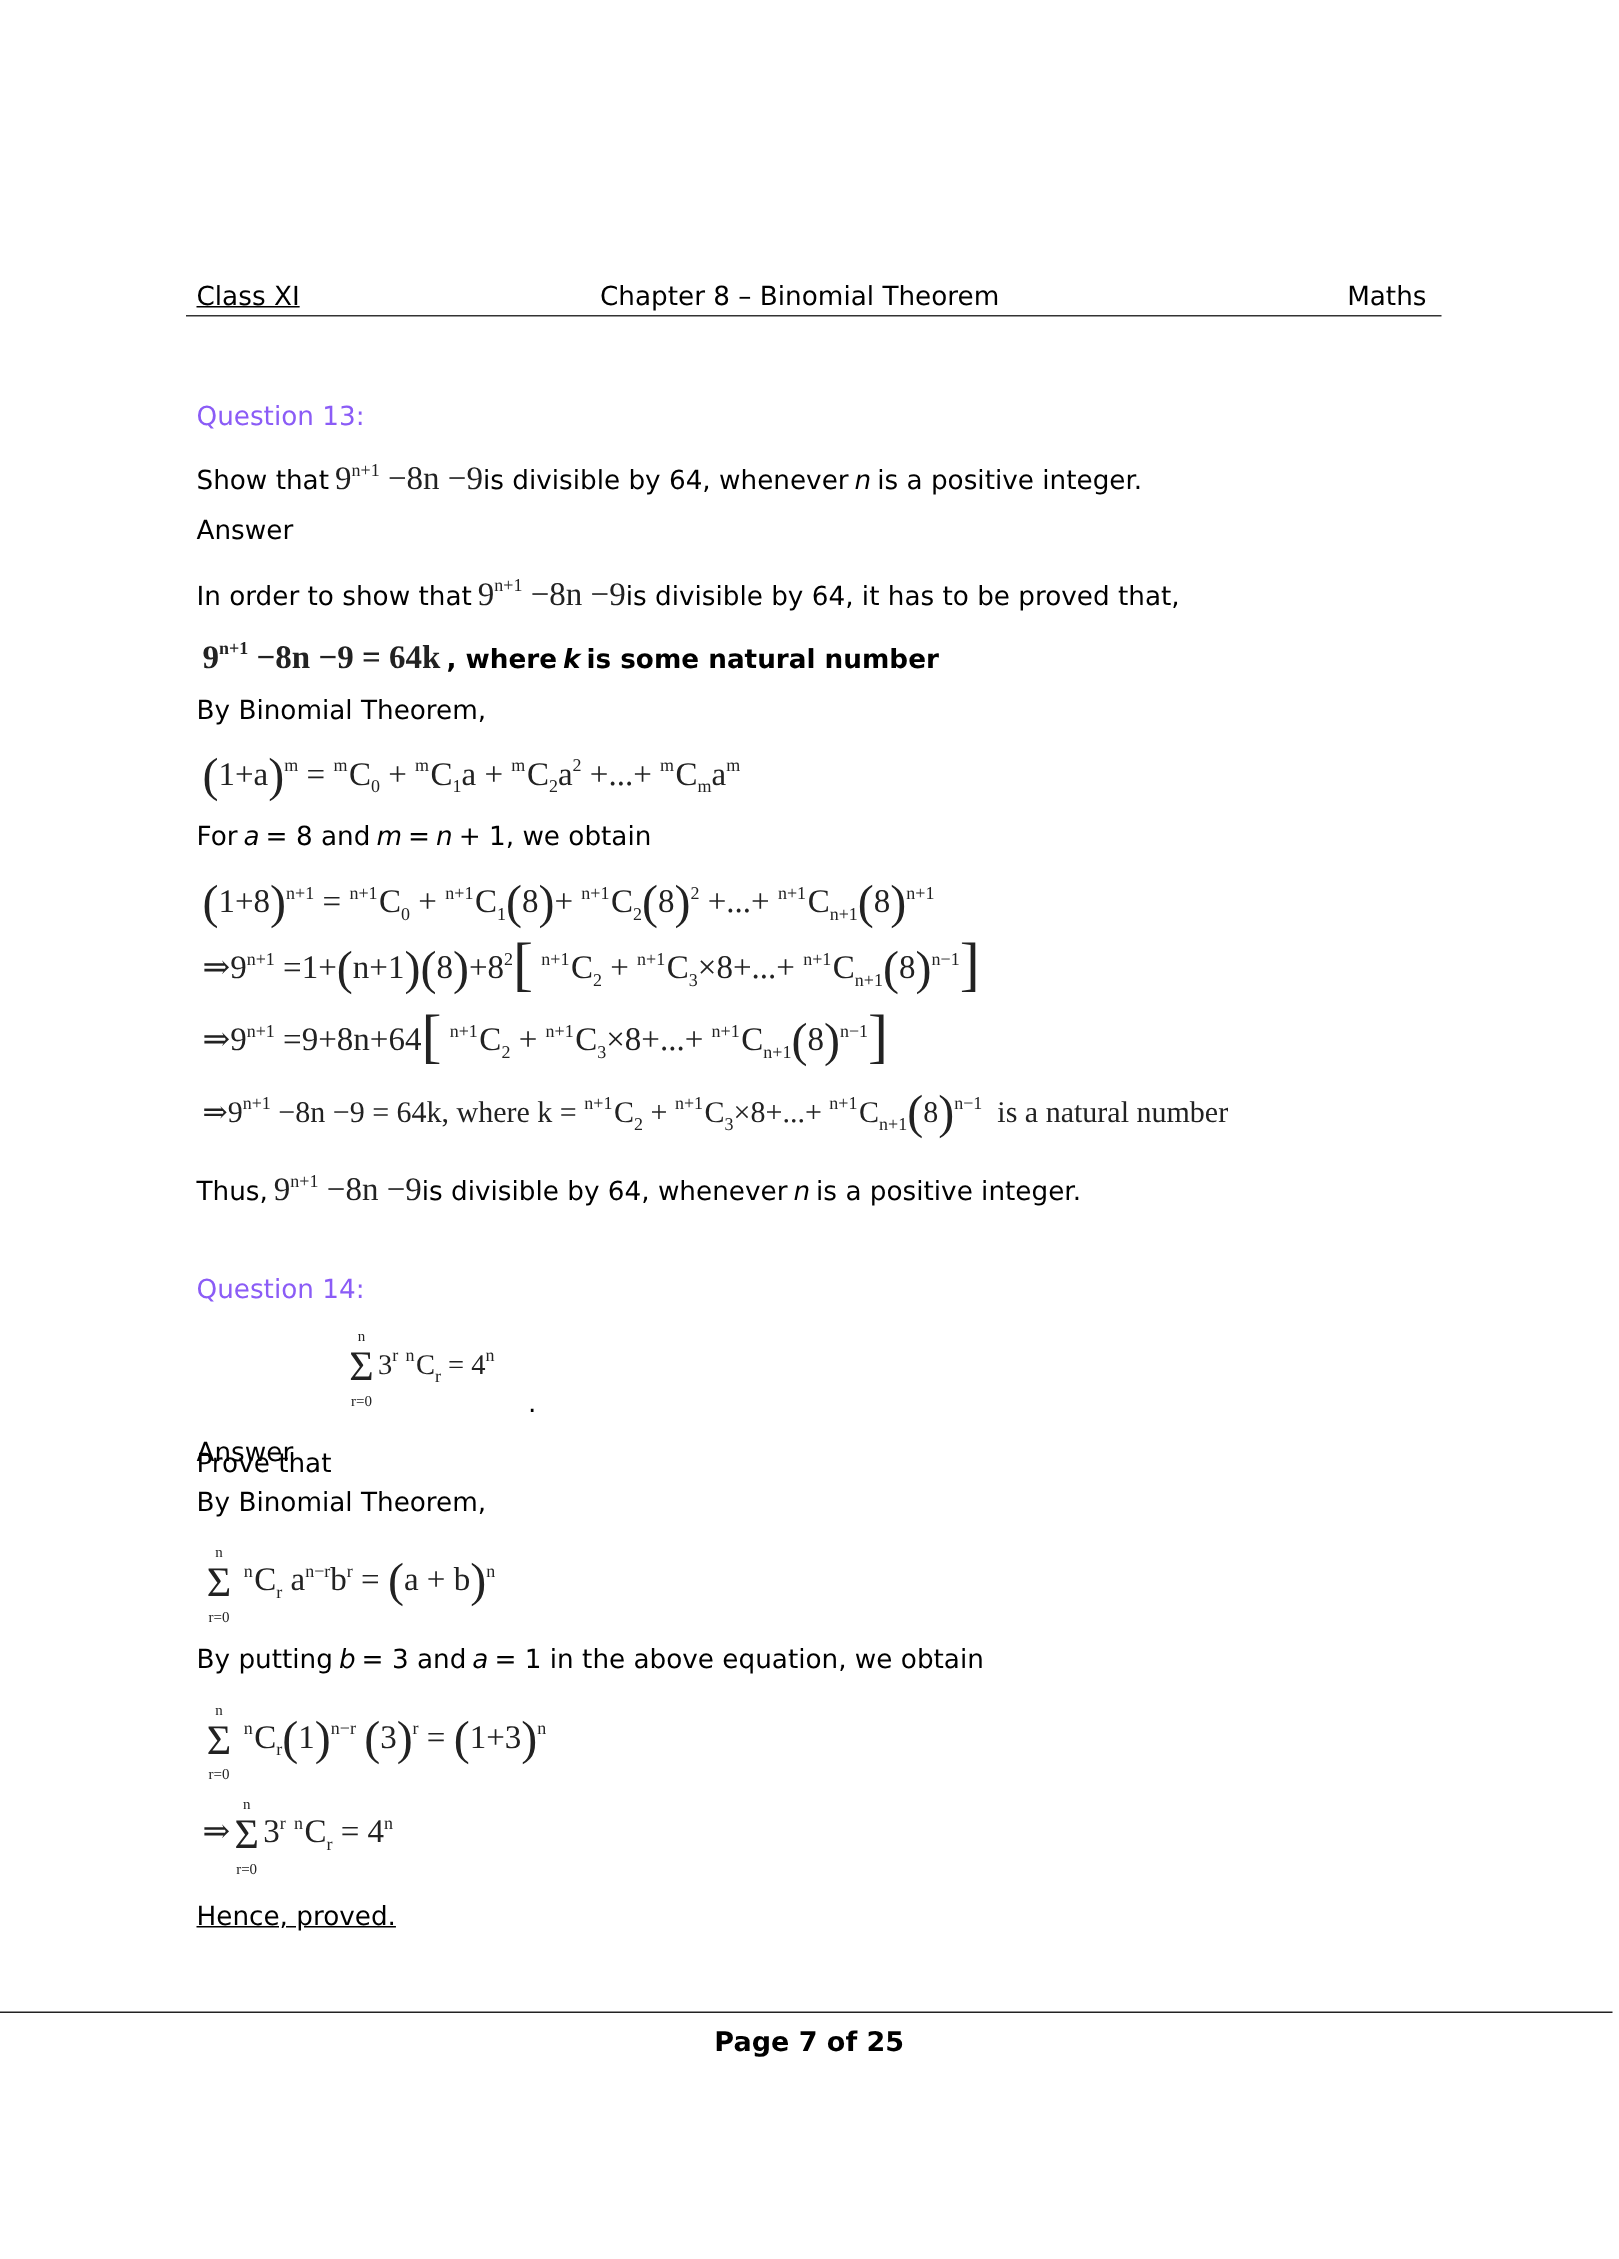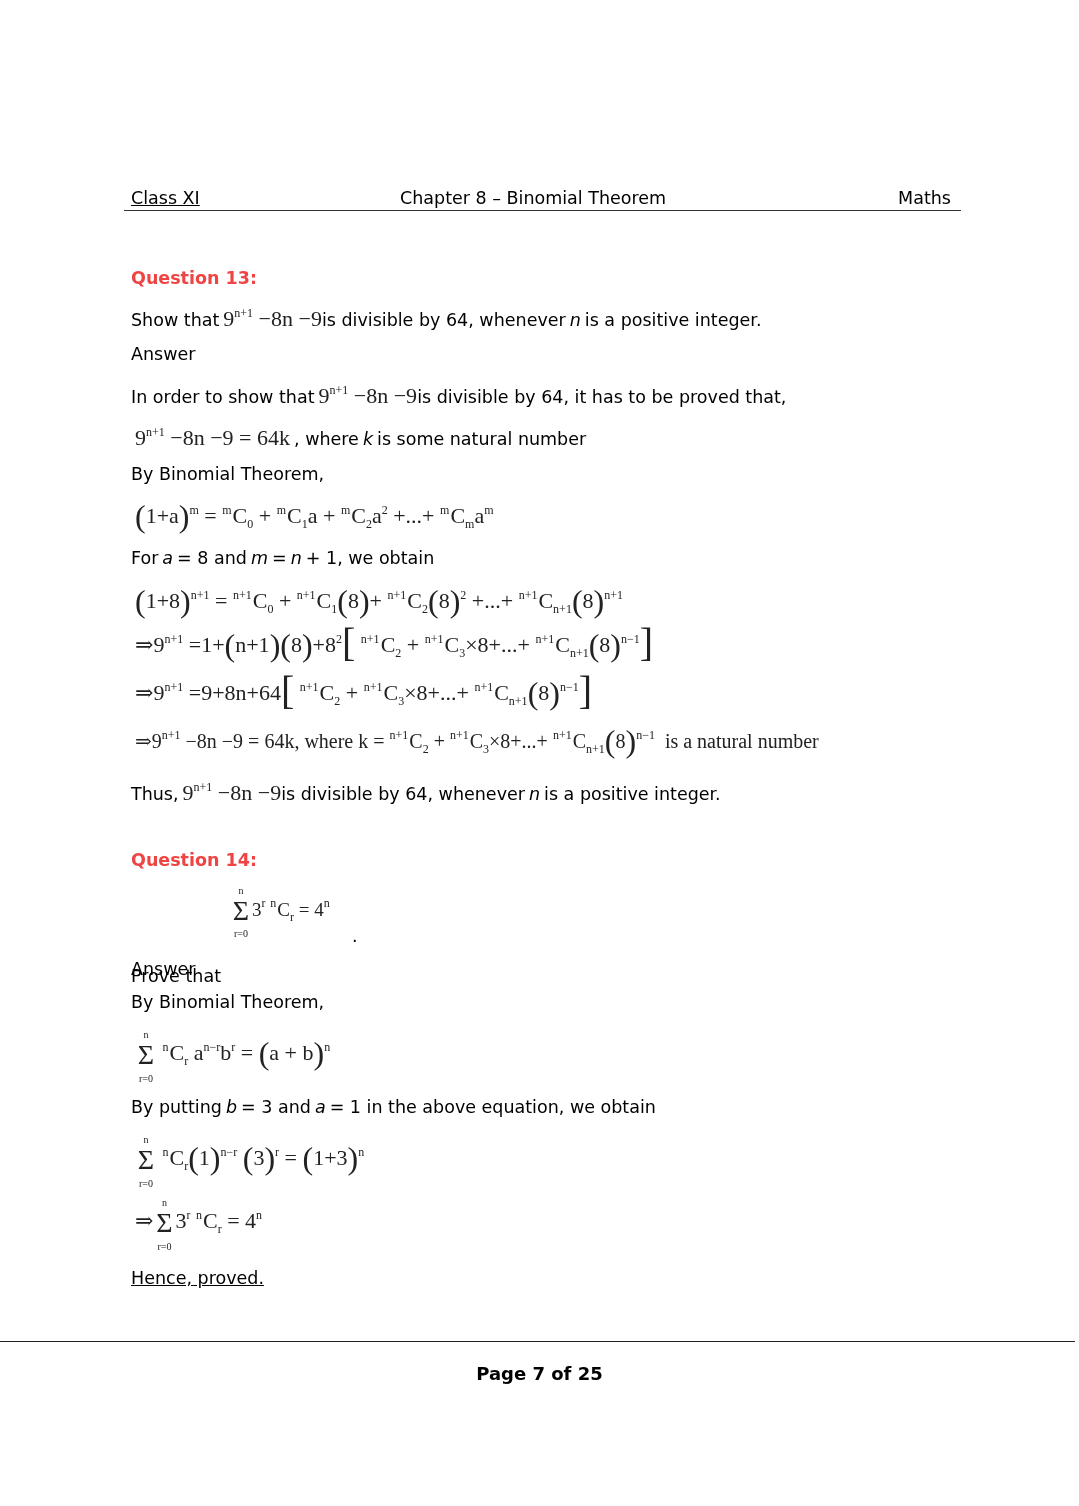--- a/index.html
+++ b/index.html
@@ -6,34 +6,34 @@
   body { width: 1079px; height: 1506px; position: relative; overflow: hidden; color: #000; }
   .abs { position: absolute; white-space: nowrap; }
 
   
   .hdr { position: absolute; left: 124px; top: 186px; width: 837px; height: 24px; border-bottom: 1.5px solid #333; }
   .hdr span { position: absolute; top: 2px; font-size: 17.5px; font-family: "DejaVu Sans", "Liberation Sans", sans-serif; }
   .hdr .l { left: 7px; text-decoration: underline; }
   .hdr .c { left: 276px; }
   .hdr .r { right: 10px; }
 
-  .qtitle { font-family: "DejaVu Sans", "Liberation Sans", sans-serif; font-weight: bold; color: #ef4444; font-size: 17.5px; }
+  .qtitle { font-family: "DejaVu Sans", "Liberation Sans", sans-serif; font-weight: normal; color: #8b5cf6; font-size: 17.5px; }
   .txt { font-family: "DejaVu Sans", "Liberation Sans", sans-serif; font-size: 17.5px; }
   .math { font-family: "Liberation Serif", "DejaVu Serif", serif; font-size: 22px; color: #222; }
   .math sup { font-size: 12px; vertical-align: 9px; }
   .math sub { font-size: 12px; vertical-align: -5px; }
   .pre { font-size: 12px; vertical-align: 9px; margin-right: 1px; }
   .big { font-size: 32px; line-height: 0; vertical-align: -4px; }
   .sum { display: inline-block; position: relative; width: 22px; text-align: center; vertical-align: -4px; }
   .sum .sig { font-size: 28px; line-height: 1; }
   .sum .top { position: absolute; top: -12px; left: 0; width: 22px; font-size: 10px; text-align: center; }
   .sum .bot { position: absolute; bottom: -14px; left: -2px; width: 26px; font-size: 10px; text-align: center; margin-top: 46px; }
 
   .footrule { position: absolute; left: 0; top: 1341px; width: 1075px; border-top: 1.5px solid #222; }
-  .footer { position: absolute; left: 0; top: 1351px; width: 1079px; text-align: center; font-family: "DejaVu Sans", "Liberation Sans", sans-serif; font-weight: bold; font-size: 18px; margin-top: 12px; }
+  .footer { position: absolute; left: 0; top: 1351px; width: 1079px; text-align: center; font-family: "DejaVu Sans", "Liberation Sans", sans-serif; font-weight: bold; font-size: 18px; }
 </style>
 </head>
 <body>
 
 <div class="hdr">
   <span class="l">Class XI</span>
   <span class="c">Chapter 8 – Binomial Theorem</span>
   <span class="r">Maths</span>
 </div>
 
@@ -46,21 +46,21 @@
   <span class="txt">is a positive integer.</span>
 </div>
 
 <div class="abs txt" style="left:131px; top:344px;">Answer</div>
 
 <div class="abs" style="left:131px; top:383px;">
   <span class="txt">In order to show that</span>
   <span class="math">9<sup>n+1</sup> −8n −9</span><span class="txt">is divisible by 64, it has to be proved that,</span>
 </div>
 
-<div class="abs" style="left:135px; top:425px;">
+<div class="abs" style="left:135px; top:425px;font-weight:bold;">
   <span class="math">9<sup>n+1</sup> −8n −9 = 64k</span>
   <span class="txt">, where</span>
   <i class="txt">k</i>
   <span class="txt">is some natural number</span>
 </div>
 
 <div class="abs txt" style="left:131px; top:464px;">By Binomial Theorem,</div>
 
 <div class="abs math" style="left:135px; top:503px;">
   <span class="big">(</span>1+a<span class="big">)</span><sup>m</sup> = <span class="pre">m</span>C<sub>0</sub> + <span class="pre">m</span>C<sub>1</sub>a + <span class="pre">m</span>C<sub>2</sub>a<sup>2</sup> +...+ <span class="pre">m</span>C<sub>m</sub>a<sup>m</sup>

